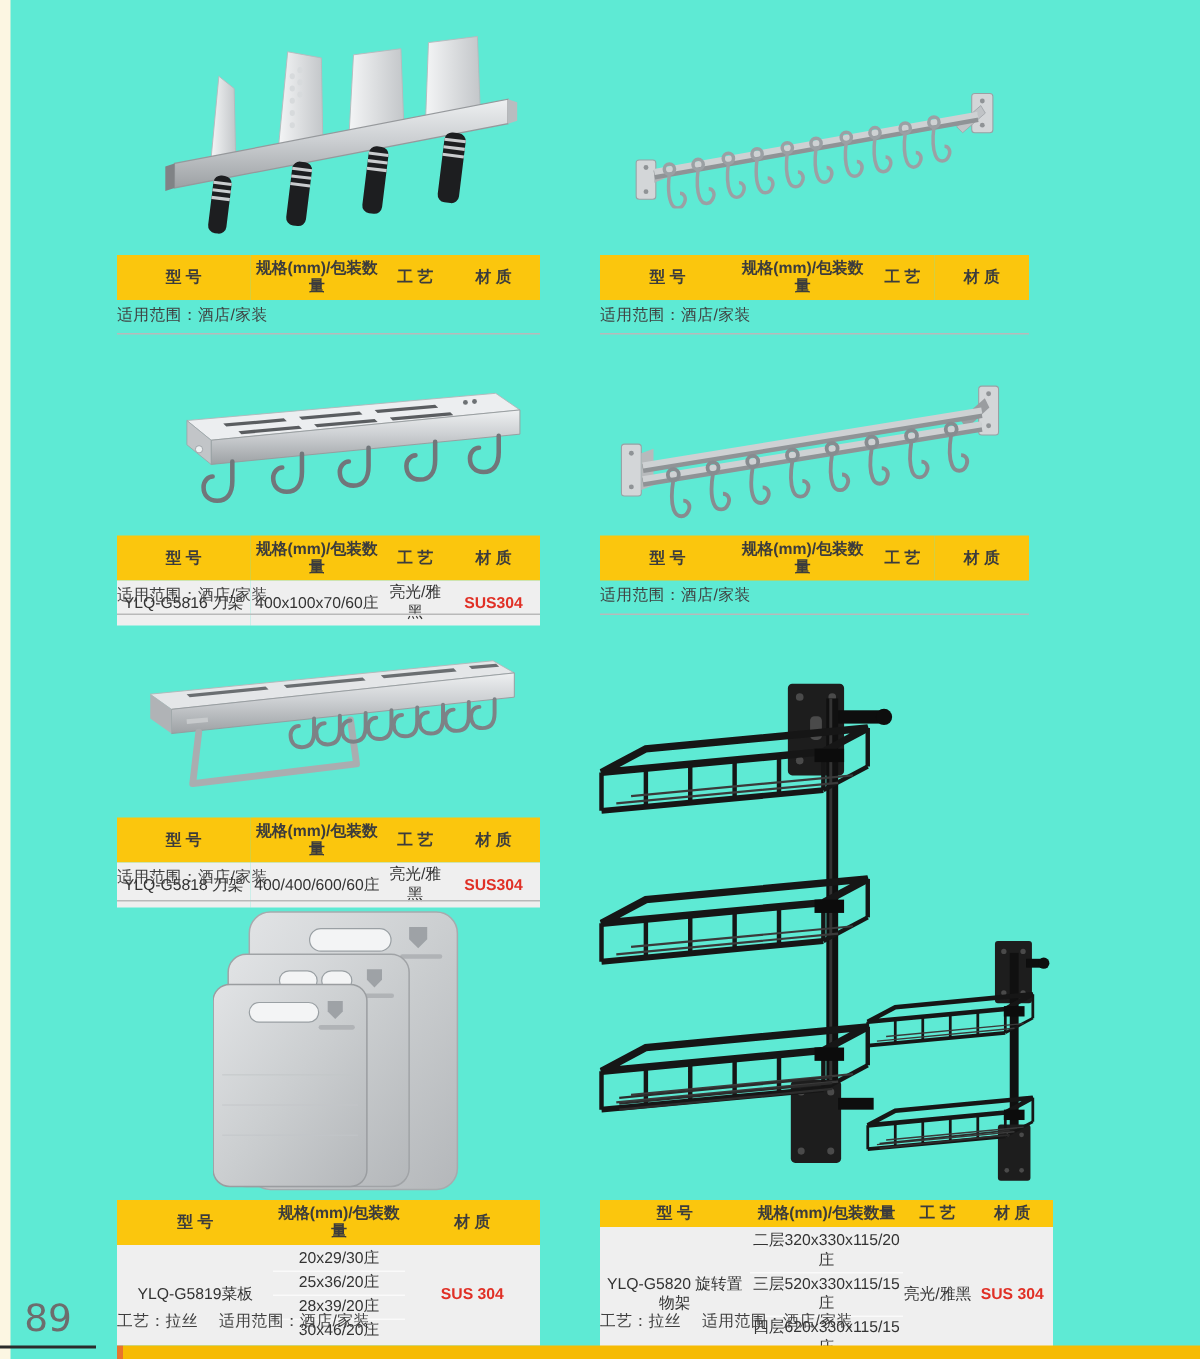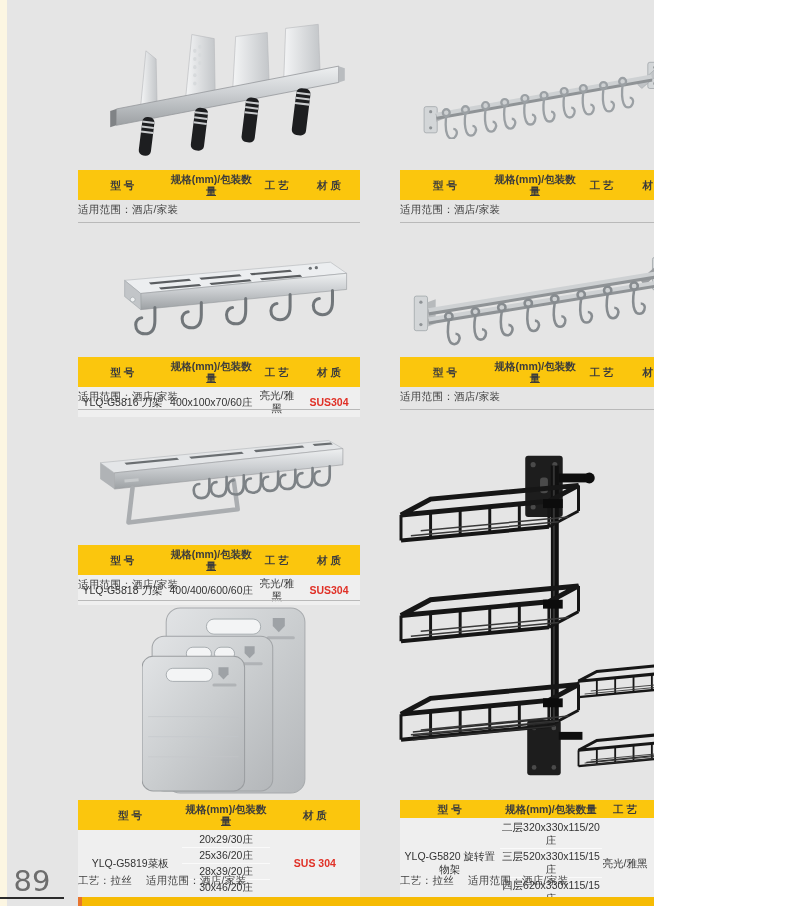--- a/index.html
+++ b/index.html
@@ -1,34 +1,34 @@
 <!DOCTYPE html>
 <html><head>
 <meta charset="utf-8">
 <style>
   * { margin:0; padding:0; box-sizing:border-box; }
   html,body { background:#fff; }
   body { font-family:"Liberation Sans", sans-serif; }
-  .page { position:relative; width:654px; height:906px; background:#e5e5e5; overflow:hidden; }
+  .page { position:relative; width:800px; height:906px; background:#5eead4; overflow:hidden; }
   .left-strip { position:absolute; left:0; top:0; width:7px; height:906px; background:#fcf6e2; }
   .img { position:absolute; }
   .img svg { width:100%; height:100%; display:block; }
 
   table.spec { position:absolute; border-collapse:collapse; table-layout:fixed; font-size:10.5px; }
   table.spec th { background:#fbc60d; color:#3c3c3c; font-weight:bold; padding:3px 0; text-align:center; line-height:12px; }
   table.spec td { background:#efefef; color:#333; text-align:center; padding:2px 0; line-height:13px; }
   table.spec td.mat { color:#e03026; font-weight:bold; }
   .specline { border-bottom:1px solid #fafafa; padding:1px 0; }
   .specline:last-child { border-bottom:none; }
 
   .scope { position:absolute; font-size:10.5px; color:#3f3f3f; letter-spacing:0.3px; }
   .divider { position:absolute; height:1px; background:#b9b9b9; }
 
   .page-number { position:absolute; left:0; top:864px; width:64px; text-align:center;
-                 font-family:"DejaVu Sans", sans-serif; font-size:29px; color:#6d6d6d; }
+                 font-family:"DejaVu Sans", sans-serif; font-size:25px; color:#6d6d6d; }
   .page-number-line { position:absolute; left:0; top:897px; width:64px; height:2px; background:#2b2b2b; }
   .bottom-bar { position:absolute; left:82px; top:897px; width:718px; height:9px; background:#f6bb04; }
   .bottom-bar-cap { position:absolute; left:78px; top:897px; width:4px; height:9px; background:#e8742c; }
 </style>
 </head>
 <body>
 
 <div class="page">
   <div class="left-strip"></div>
 

